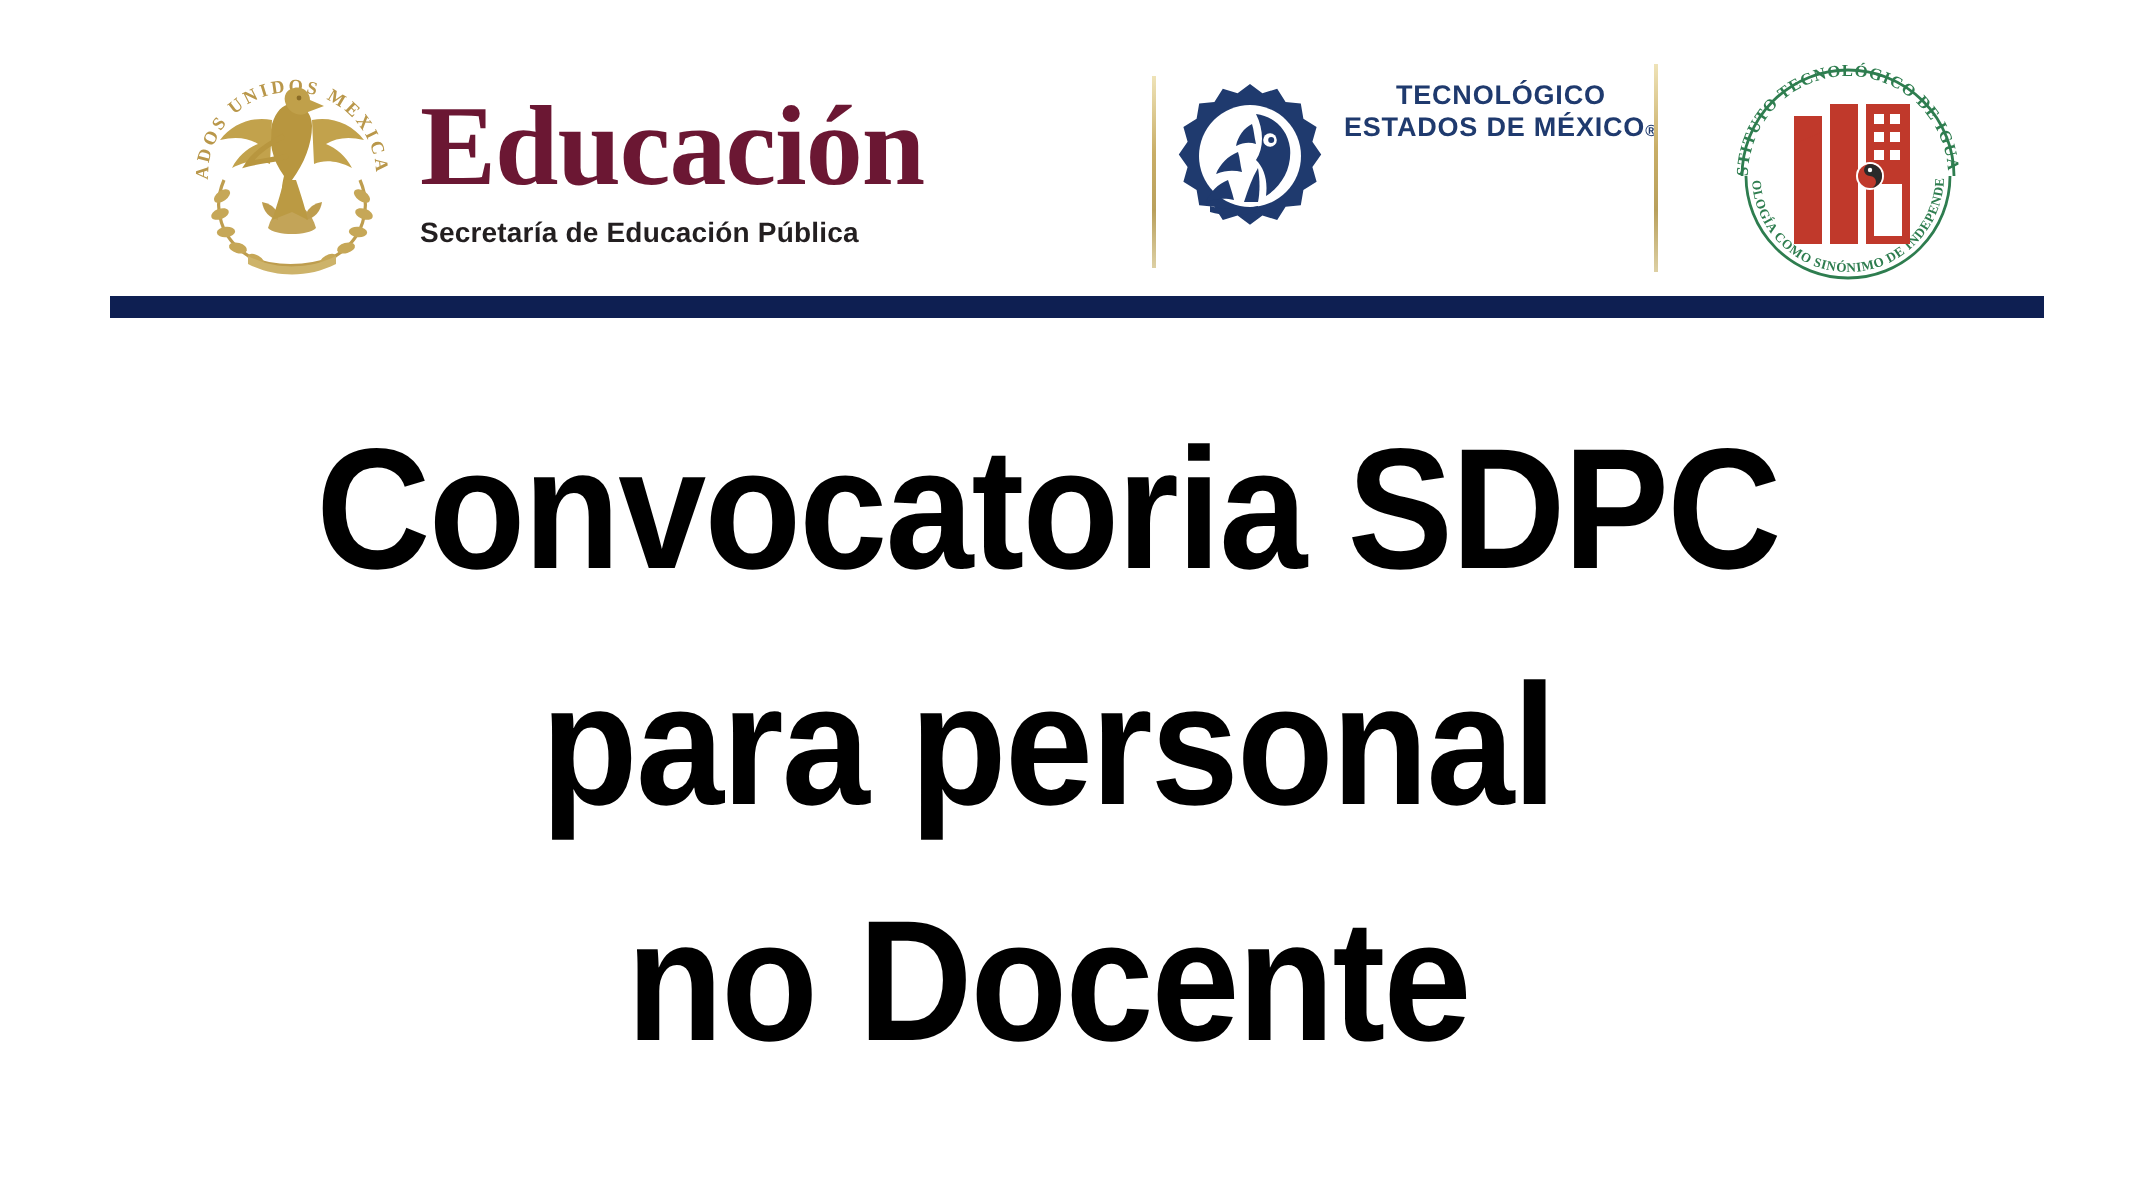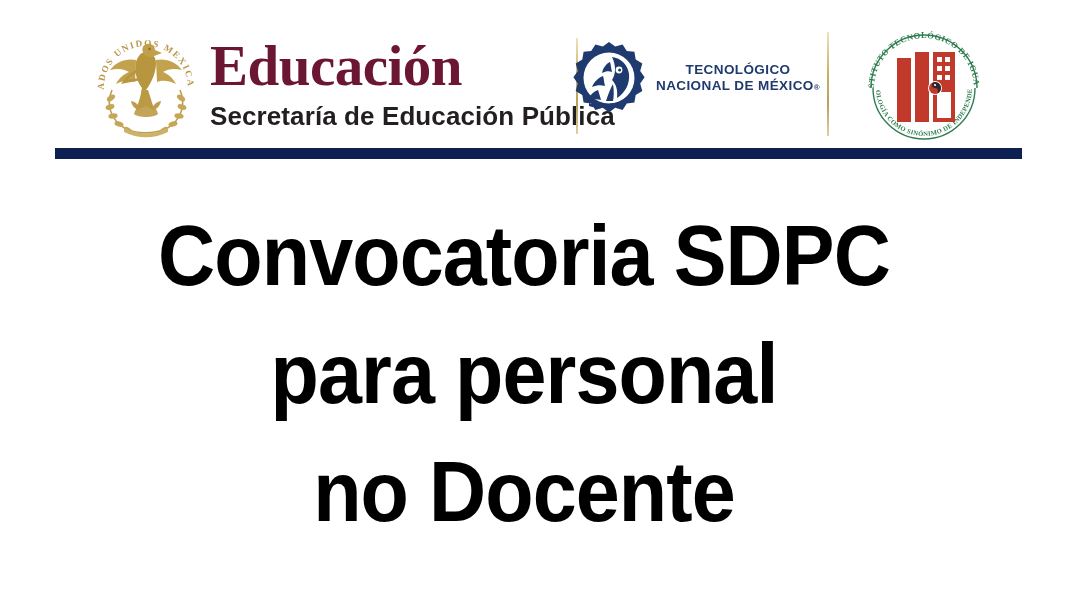--- a/index.html
+++ b/index.html
@@ -48,42 +48,42 @@
     font-family: "Liberation Serif", serif;
     font-weight: bold;
     font-size: 57px;
     line-height: 0.98;
     color: #6B1733;
     letter-spacing: -0.5px;
   }
   .sep-sub {
     font-family: "Liberation Sans", sans-serif;
     font-weight: bold;
-    font-size: 26px;
+    font-size: 14px;
     color: #231F20;
     letter-spacing: 0.1px;
     margin-top: 7px;
   }
 
   
   .gold-rule {
     position: absolute;
     width: 2px;
     background: linear-gradient(to bottom, #efe3b8, #c9ae67 40%, #b9a05c 70%, #ddd0a4);
   }
   .gold-rule.one { left: 576px; top: 38px; height: 96px; }
   .gold-rule.two { left: 827px; top: 32px; height: 104px; }
 
   
   .tecnm-block {
     position: absolute;
-    left: 572px;
+    left: 588px;
     top: 40px;
     display: flex;
-    align-items: center;
+    align-items: flex-start;
     gap: 10px;
   }
   .tecnm-mark { width: 74px; height: 76px; flex: none; }
   .tecnm-words {
     display: flex;
     flex-direction: column;
     align-items: center;
     line-height: 1.22;
   }
   .tecnm-l1, .tecnm-l2 {
@@ -211,21 +211,21 @@
           <path d="M26,50 C21,52 17,56 15,61 C20,59 25,59 29,60 C28,56 27,53 26,50 Z"></path>
           <path d="M41,44 C42,50 42,56 41,61 L34,61 C36,55 38,49 41,44 Z"></path>
           <path d="M17,63 C23,65 33,65 41,63 L41,66 C33,68 23,68 17,66 Z"></path>
         </g>
         <circle cx="47" cy="30" r="3.4" fill="#ffffff"></circle>
         <circle cx="47.6" cy="30" r="1.5" fill="#1F3A6E"></circle>
       </svg>
     </span>
     <span class="tecnm-words">
       <span class="tecnm-l1">TECNOLÓGICO</span>
-      <span class="tecnm-l2"><span>NACIONAL DE MÉXICO</span><span class="reg">®</span></span>
+      <span class="tecnm-l2"><span>ESTADOS DE MÉXICO</span><span class="reg">®</span></span>
     </span>
   </div>
 
   <span class="gold-rule two"></span>
 
   <span class="iti-seal">
     <svg viewBox="0 0 138 126" width="138" height="126">
       <defs>
         <path id="itiTop" d="M 19,66 A 50,50 0 0 1 119,66"></path>
         <path id="itiBot" d="M 21,66 A 48,48 0 0 0 117,66"></path>

